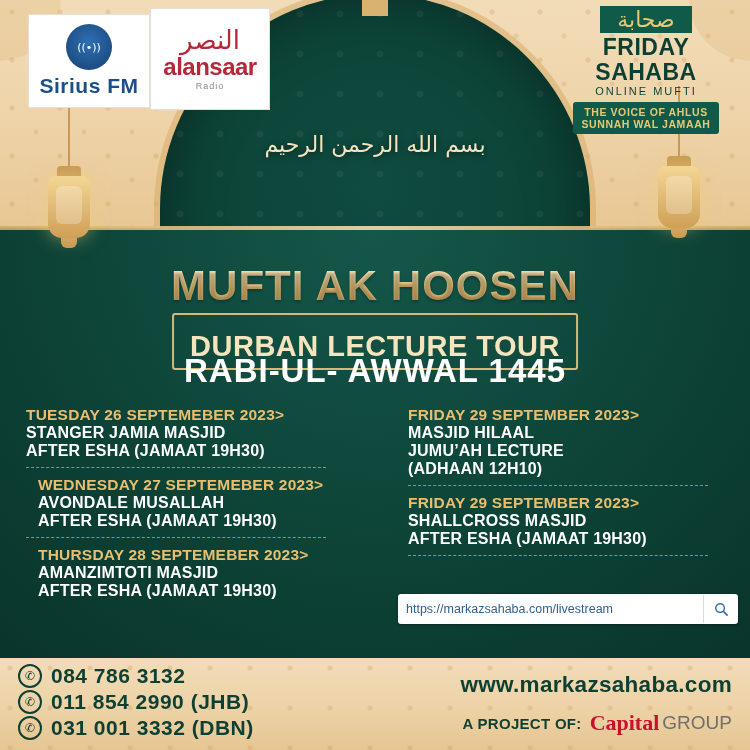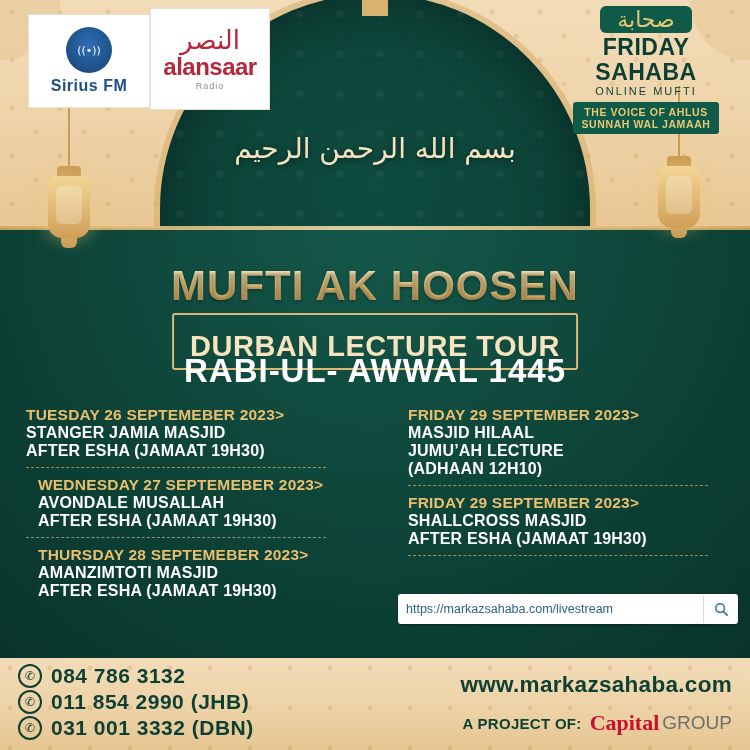--- a/index.html
+++ b/index.html
@@ -61,33 +61,33 @@
     display:flex;flex-direction:column;align-items:center;justify-content:center;
   }
   #logo-sirius{left:28px;top:14px;width:120px;height:92px;}
   #logo-ansaar{left:150px;top:8px;width:118px;height:100px;}
   .sirius-mark{
     width:46px;height:46px;border-radius:50%;
     background:radial-gradient(circle at 50% 40%,#2f6fb5,#16406f);
     color:#fff;font-size:11px;display:flex;align-items:center;justify-content:center;
     font-family:"DejaVu Sans",sans-serif;
   }
-  .sirius-name{color:#1b4f86;font-weight:bold;font-size:16px;margin-top:4px;letter-spacing:.5px;}
+  .sirius-name{color:#1b4f86;font-weight:bold;font-size:21px;margin-top:4px;letter-spacing:.5px;}
   .ansaar-ar{color:#b4293a;font-size:26px;font-family:"DejaVu Sans",sans-serif;line-height:1;}
   .ansaar-name{color:#b4293a;font-weight:bold;font-size:24px;letter-spacing:-.5px;}
   .ansaar-sub{color:#8b8b8b;font-size:9px;letter-spacing:1px;}
 
   
   #logo-markaz{
     position:absolute;right:26px;top:6px;width:156px;height:128px;
     display:flex;flex-direction:column;align-items:center;justify-content:flex-start;
     text-align:center;
   }
   .mk-badge{
-    width:92px;height:50px;background:#0f5a49;border-radius:6px;
+    width:92px;height:50px;background:#0f5a49;border-radius:0;
     display:flex;align-items:center;justify-content:center;color:#e9c875;
     font-size:22px;font-family:"DejaVu Sans",sans-serif;
   }
   .mk-title{color:#0b3f33;font-weight:bold;font-size:23px;line-height:.96;letter-spacing:.5px;margin-top:3px;}
   .mk-sub{color:#0b3f33;font-size:11px;letter-spacing:2px;margin-top:2px;}
   .mk-strap{
     margin-top:5px;background:#0f5a49;color:#e9c875;font-weight:bold;
     font-size:10.5px;line-height:1.15;padding:4px 8px;border-radius:3px;
     letter-spacing:.6px;
   }
@@ -108,21 +108,21 @@
     background:rgba(255,255,255,.25);border-radius:6px;
   }
   .lantern .cap{width:24px;height:10px;background:#c79a54;margin:0 auto;border-radius:4px 4px 0 0;}
   .lantern .foot{width:16px;height:10px;background:#c79a54;margin:0 auto;border-radius:0 0 6px 6px;}
   #lantern-left{left:46px;top:96px;}
   #lantern-right{right:48px;top:86px;}
 
   
   #bismillah{
     position:absolute;left:50%;transform:translateX(-50%);top:132px;
-    color:#f3e3c0;font-size:28px;font-family:"DejaVu Sans",sans-serif;
+    color:#f3e3c0;font-size:22px;font-family:"DejaVu Sans",sans-serif;
     text-shadow:0 1px 6px rgba(0,0,0,.5);white-space:nowrap;
   }
 
   
   #title-main{
     position:absolute;left:0;right:0;top:262px;text-align:center;
     font-size:42px;font-weight:bold;letter-spacing:1px;
     color:#f0d28f;
     background:linear-gradient(180deg,#fff3cf 0%,#e8c078 55%,#caa05a 100%);
     -webkit-background-clip:text;background-clip:text;-webkit-text-fill-color:transparent;

